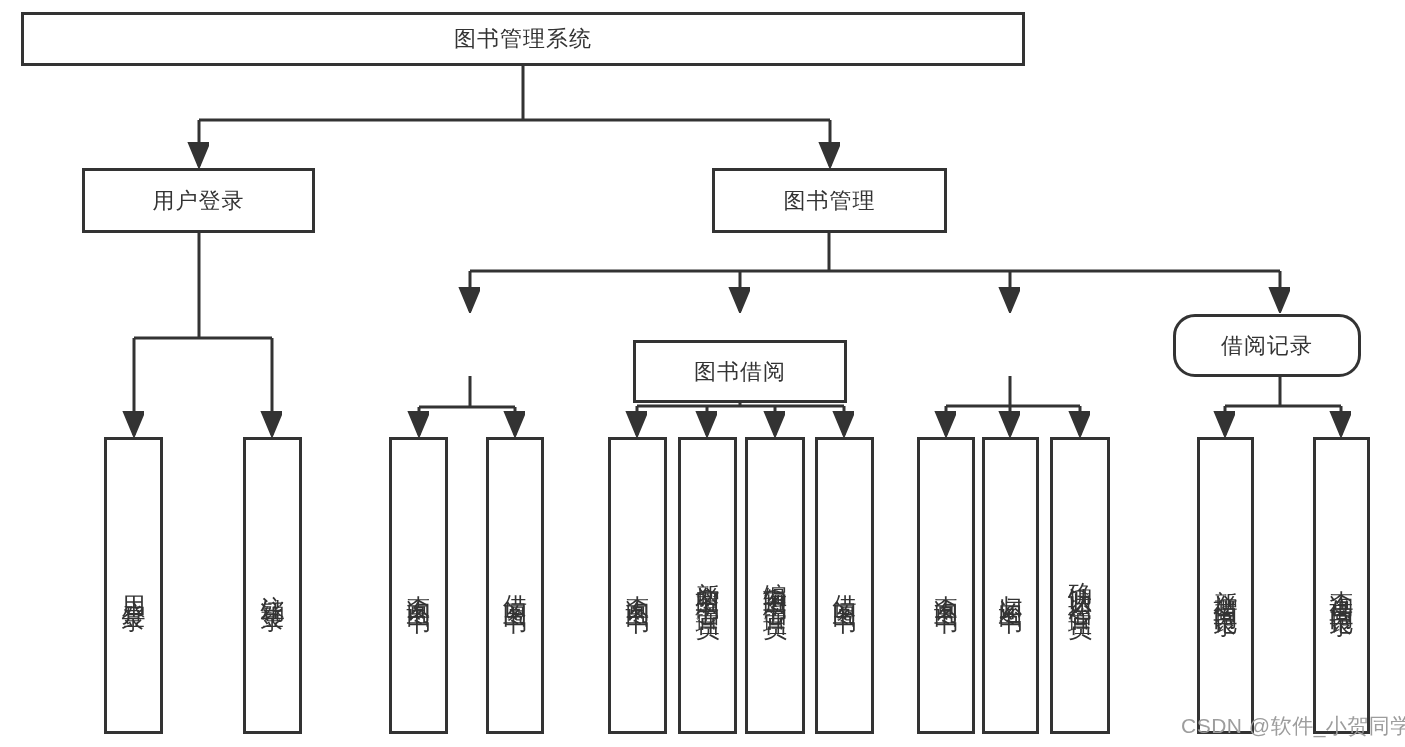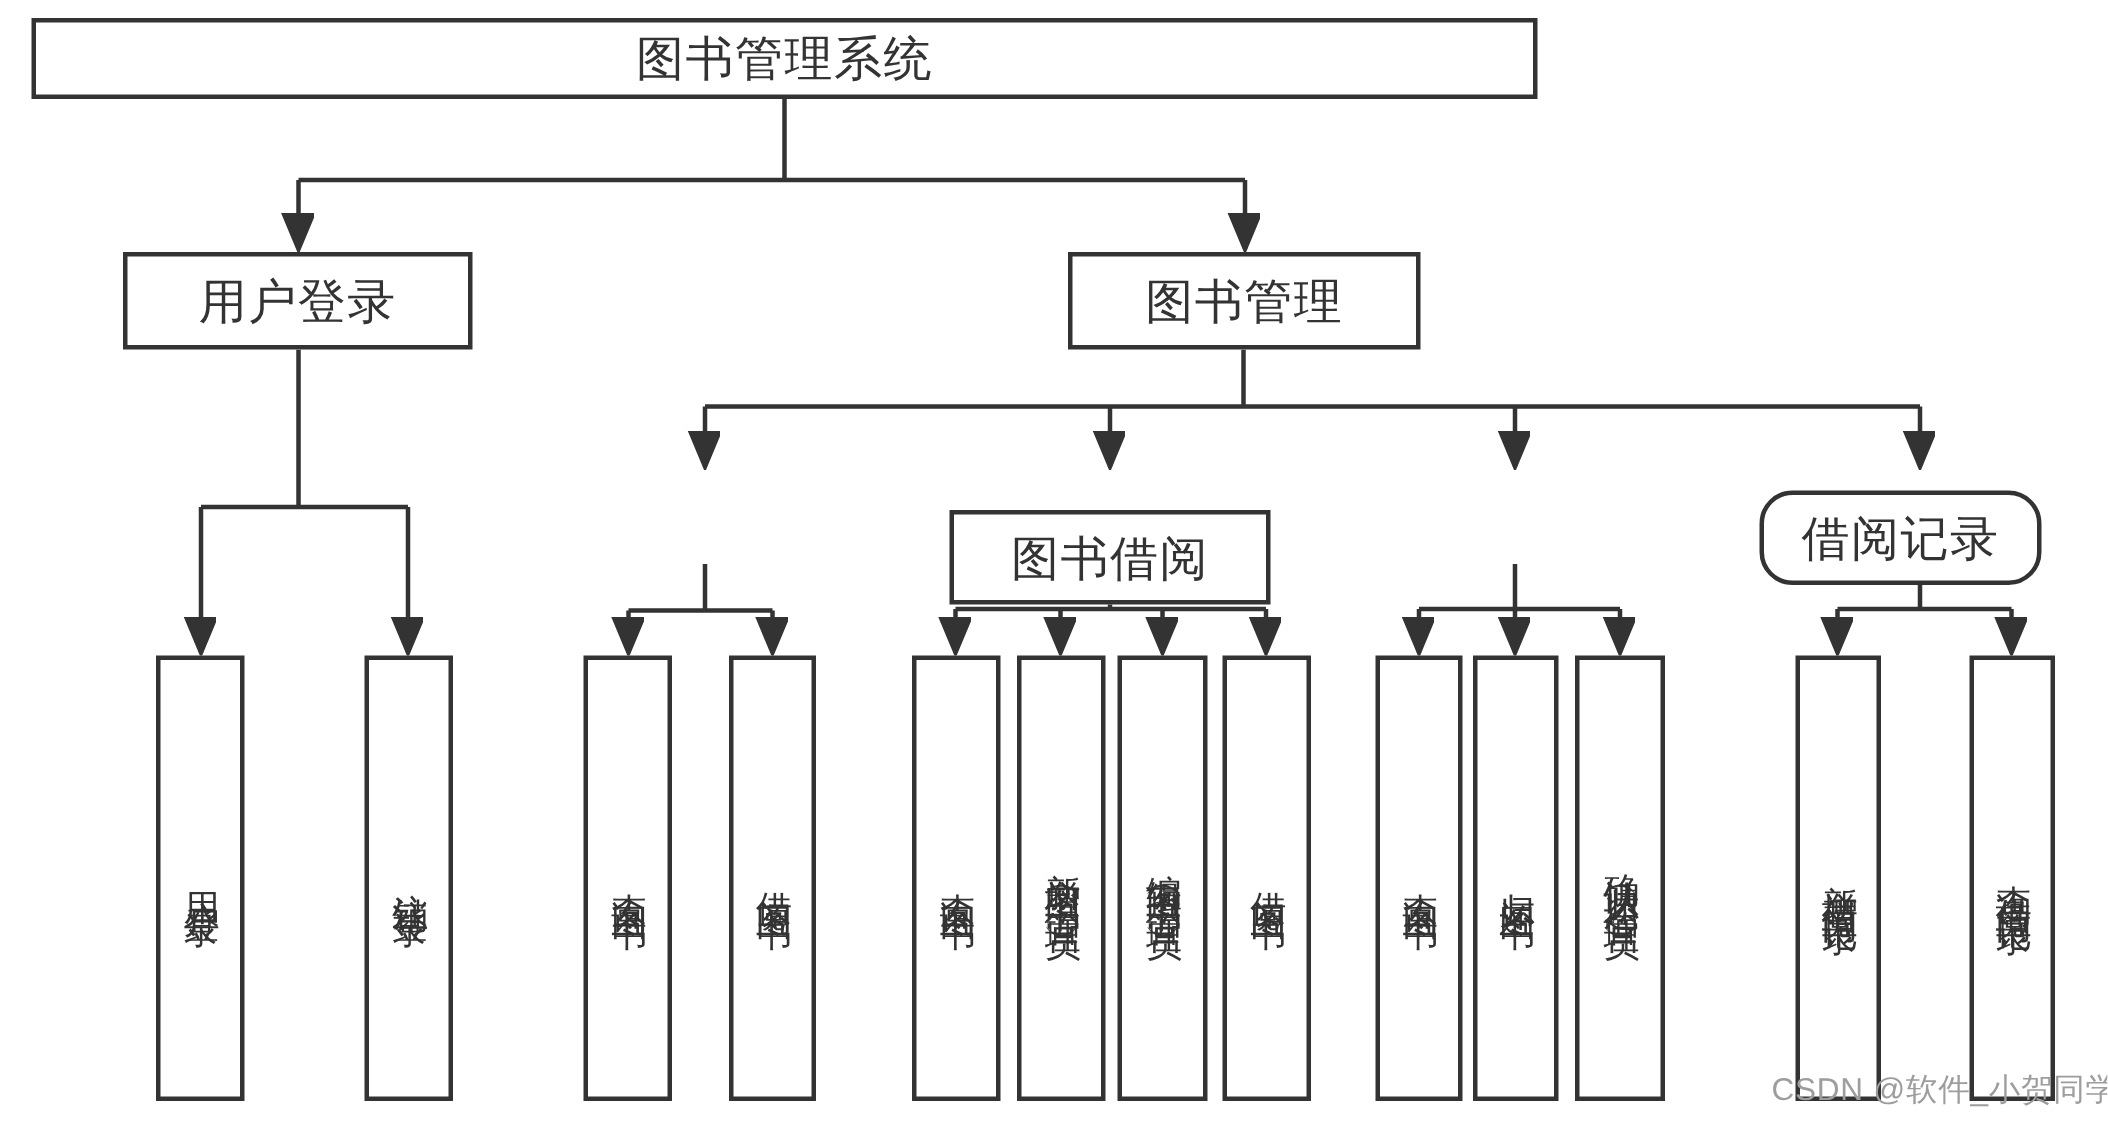--- a/index.html
+++ b/index.html
@@ -13,21 +13,21 @@
     overflow:hidden;
   }
   .wires { position:absolute; left:0; top:0; }
   .wires path, .wires line { stroke:#333333; stroke-width:3; fill:none; }
   .wires .head { fill:#333333; }
   .node {
     position:absolute;
     border:3px solid #333333;
     background:#ffffff;
     display:flex; align-items:center; justify-content:center;
-    font-size:32px; letter-spacing:1px;
+    font-size:22px; letter-spacing:1px;
     line-height:1;
     white-space:nowrap;
   }
   .leaf { font-size:24px; letter-spacing:0; }
   .leaf .vtext {
     writing-mode:vertical-rl;
     text-orientation:mixed;
     letter-spacing:5px;
     line-height:1;
   }
@@ -100,21 +100,21 @@
       <line x1="1341" y1="406" x2="1341" y2="435" marker-end="url(#arrow)"></line>
     </g>
   </svg>
 
   <div class="node" style="left:21px; top:12px; width:1004px; height:54px;">图书管理系统</div>
 
   <div class="node" style="left:82px; top:168px; width:233px; height:65px;">用户登录</div>
   <div class="node" style="left:712px; top:168px; width:235px; height:65px;">图书管理</div>
 
   <div class="node" style="left:633px; top:313px; width:214px; height:63px;margin-top:27px;">图书借阅</div>
-  <div class="node" style="left:1173px; top:327px; width:188px; height:63px;border-radius:22px;">借阅记录</div>
+  <div class="node" style="left:1173px; top:314px; width:188px; height:63px;border-radius:22px;">借阅记录</div>
 
   <div class="node leaf" style="left:104px; top:437px; width:59px; height:297px;">
     <span class="vtext">用户登录</span>
   </div>
   <div class="node leaf" style="left:243px; top:437px; width:59px; height:297px;">
     <span class="vtext">注销登录</span>
   </div>
 
   <div class="node leaf" style="left:389px; top:437px; width:59px; height:297px;">
     <span class="vtext">查询图书</span>

